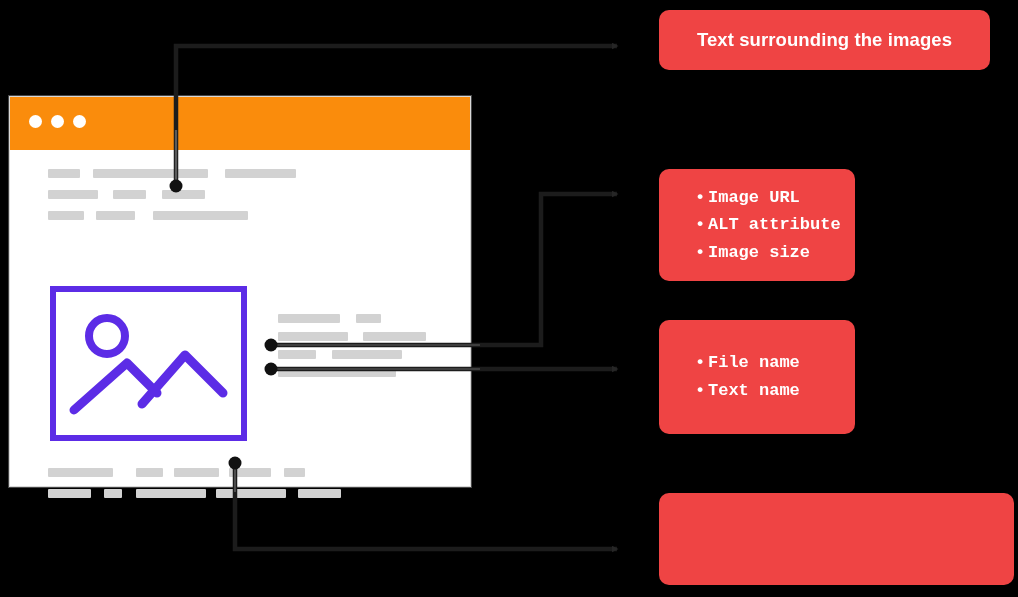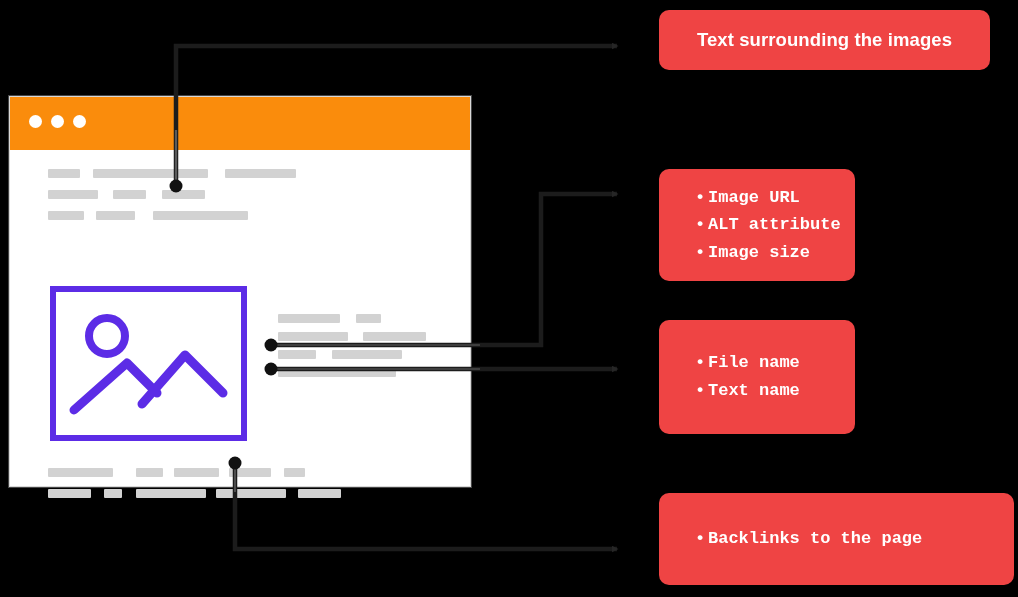--- a/index.html
+++ b/index.html
@@ -246,17 +246,16 @@
 
   <div class="callout" id="box-file">
     <ul class="callout-list">
       <li>File name</li>
       <li>Text name</li>
     </ul>
   </div>
 
   <div class="callout" id="box-backlinks">
     <ul class="callout-list">
-      <li>Backlinks to the page</li>
     </ul>
   </div>
 
 </div>
 
 </body></html>

